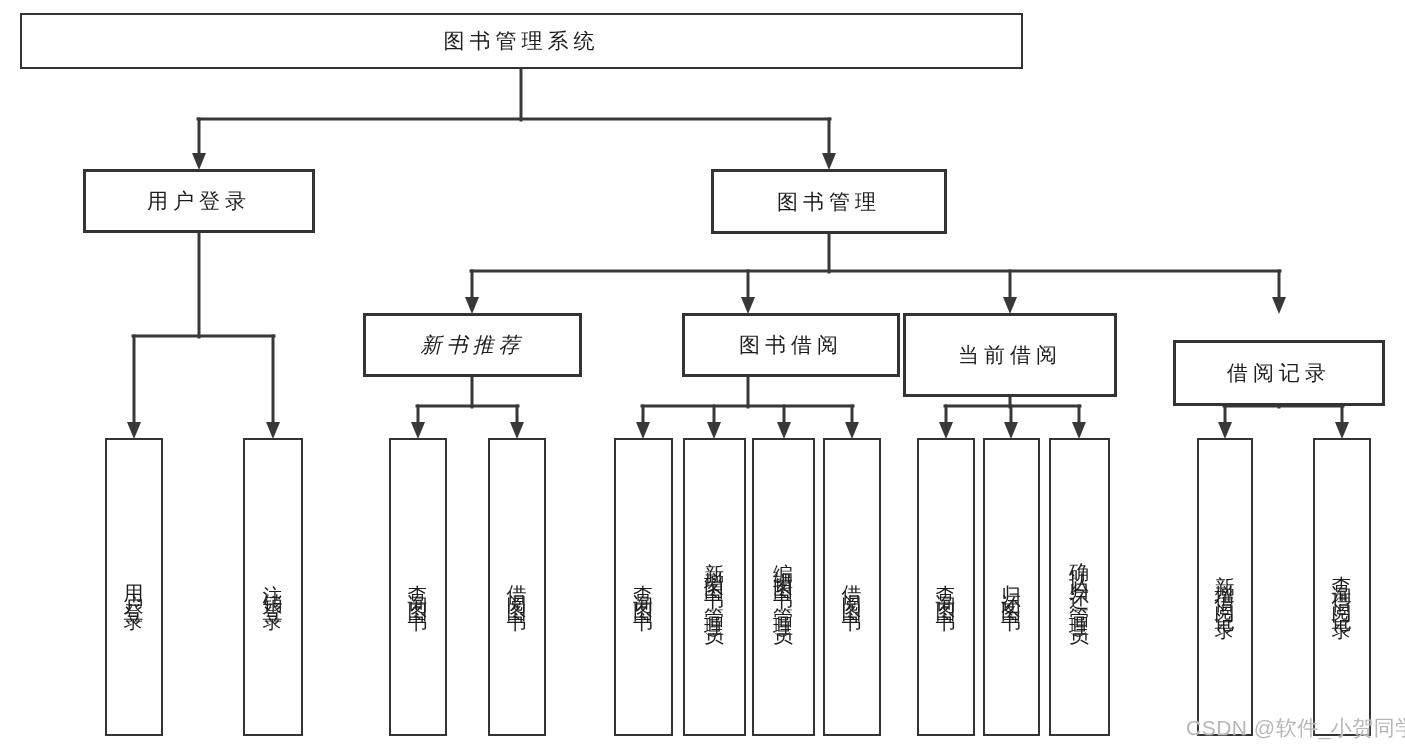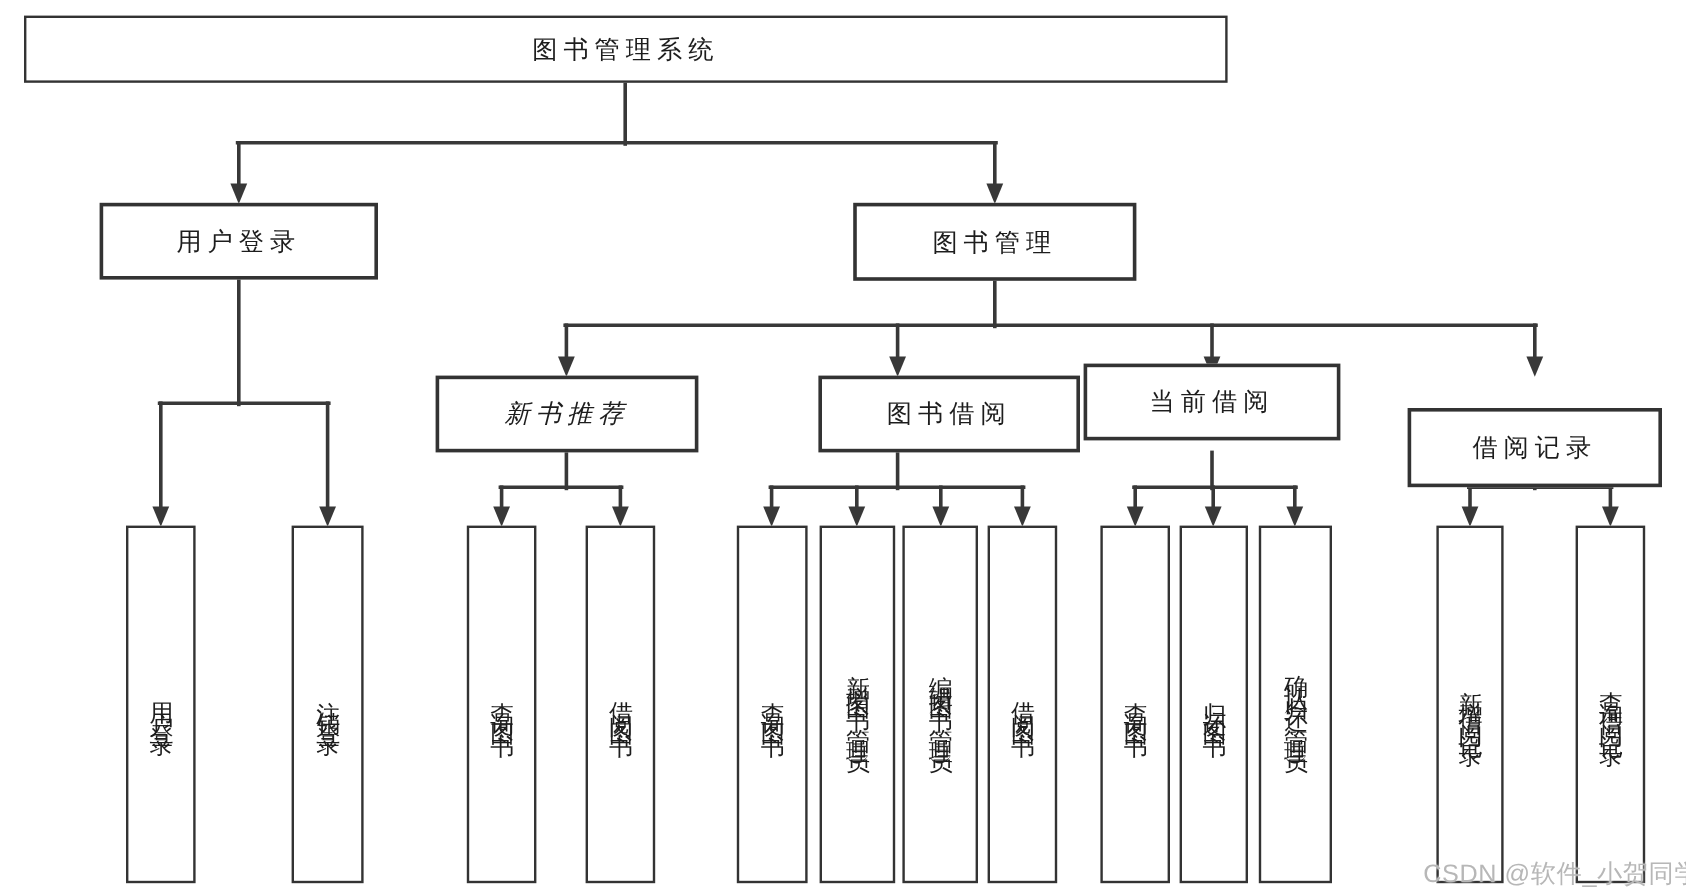--- a/index.html
+++ b/index.html
@@ -125,21 +125,21 @@
   <div class="box" style="left:711px; top:169px; width:236px; height:65px;">
     <span class="hlabel">图书管理</span>
   </div>
 
   <div class="box" style="left:363px; top:313px; width:219px; height:64px;font-style:italic;">
     <span class="hlabel">新书推荐</span>
   </div>
   <div class="box" style="left:639px; top:313px; width:218px; height:64px;margin-left:43px;">
     <span class="hlabel">图书借阅</span>
   </div>
-  <div class="box" style="left:903px; top:303px; width:214px; height:64px;">
+  <div class="box" style="left:903px; top:313px; width:214px; height:84px;">
     <span class="hlabel">当前借阅</span>
   </div>
   <div class="box" style="left:1173px; top:312px; width:212px; height:66px;margin-top:28px;">
     <span class="hlabel">借阅记录</span>
   </div>
 
   <div class="box leaf" style="left:105px; top:438px; width:58px; height:298px;">
     <span class="vlabel">用户登录</span>
   </div>
   <div class="box leaf" style="left:243px; top:438px; width:60px; height:298px;">

